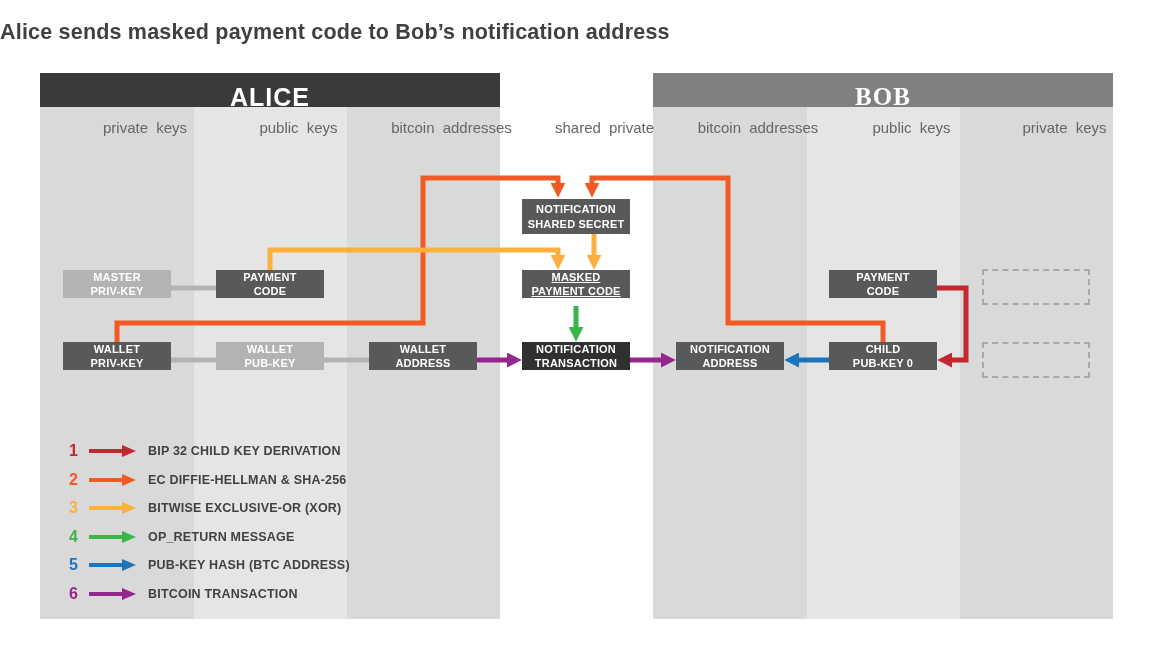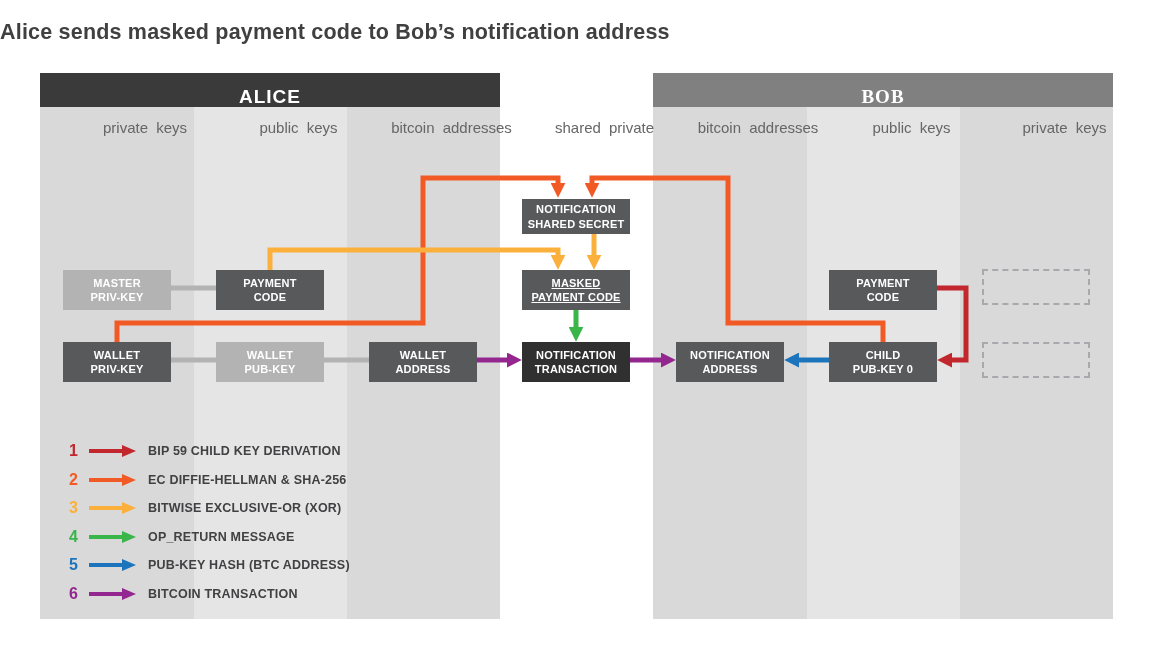--- a/index.html
+++ b/index.html
@@ -1,31 +1,31 @@
 <!DOCTYPE html>
 <html><head>
 <meta charset="utf-8">
 <style>
   html,body{margin:0;padding:0;background:#ffffff;}
   .stage{position:relative;width:1152px;height:648px;background:#ffffff;overflow:hidden;
          font-family:"Liberation Sans",sans-serif;}
   .title{position:absolute;top:20px;left:0;width:1152px;text-align:left;
          font-size:21.5px;font-weight:bold;color:#404040;letter-spacing:0.2px;}
   .hdr{position:absolute;top:73px;height:48px;width:460px;color:#ffffff;
-       font-size:19px;font-weight:bold;letter-spacing:1px;
+       font-size:25px;font-weight:bold;letter-spacing:1px;
        display:flex;align-items:center;justify-content:center;}
   .hdr.alice{left:40px;background:#3a3a3a;}
   .hdr.bob{left:653px;background:#808080;font-family:Liberation Serif, serif;}
   .col{position:absolute;top:107px;height:512px;}
   .col.dark{background:#d9d9d9;}
   .col.light{background:#e5e5e5;}
   .collabel{position:absolute;top:119px;height:20px;text-align:center;
             font-size:15px;color:#666666;word-spacing:4px;padding-left:28px;}
   svg.wires{position:absolute;left:0;top:0;z-index:2;pointer-events:none;}
-  .box{position:absolute;width:108px;height:40px;z-index:3;
+  .box{position:absolute;width:108px;height:28px;z-index:3;
        display:flex;align-items:center;justify-content:center;text-align:center;
        white-space:pre-line;color:#ffffff;font-weight:bold;font-size:11px;
        line-height:1.3;letter-spacing:0.2px;}
   .box.dark{background:#58595b;}
   .box.darkest{background:#303030;}
   .box.lightbx{background:#b3b3b3;}
   .box.dashed{background:transparent;border:2px dashed #a7a9ac;width:104px;height:32px;}
   .legend{position:absolute;left:62px;top:437px;z-index:4;}
   .legend-row{display:flex;align-items:center;height:28.5px;}
   .legend-num{width:16px;text-align:right;font-size:16px;font-weight:bold;}
@@ -124,21 +124,21 @@
   <div class="box dashed" style="left:982px;top:269px;"></div>
   <div class="box dashed" style="left:982px;top:342px;"></div>
 
   <div class="legend">
     <div class="legend-row">
       <span class="legend-num" style="color: rgb(193, 39, 45);">1</span>
       <svg class="legend-arrow" width="48" height="14">
         <line x1="1" y1="7" x2="34" y2="7" stroke-width="4" stroke="#C1272D"></line>
         <path d="M34,1 L48,7 L34,13 Z" fill="#C1272D"></path>
       </svg>
-      <span class="legend-label">BIP 59 CHILD KEY DERIVATION</span>
+      <span class="legend-label">BIP 32 CHILD KEY DERIVATION</span>
     </div>
     <div class="legend-row">
       <span class="legend-num" style="color: rgb(241, 90, 36);">2</span>
       <svg class="legend-arrow" width="48" height="14">
         <line x1="1" y1="7" x2="34" y2="7" stroke-width="4" stroke="#F15A24"></line>
         <path d="M34,1 L48,7 L34,13 Z" fill="#F15A24"></path>
       </svg>
       <span class="legend-label">EC DIFFIE-HELLMAN &amp; SHA-256</span>
     </div>
     <div class="legend-row">

